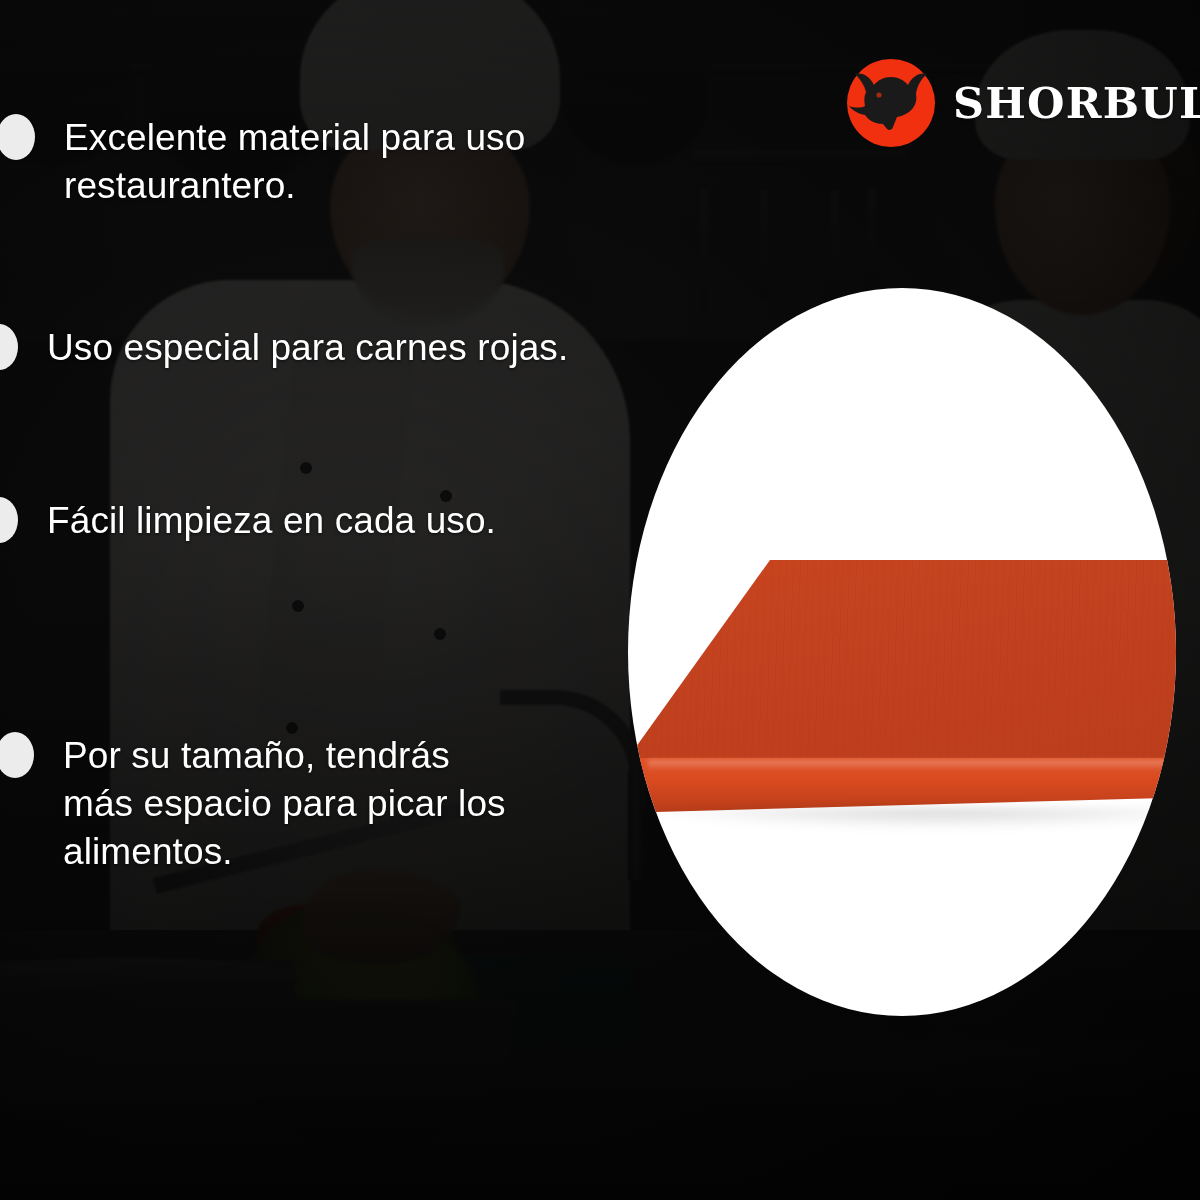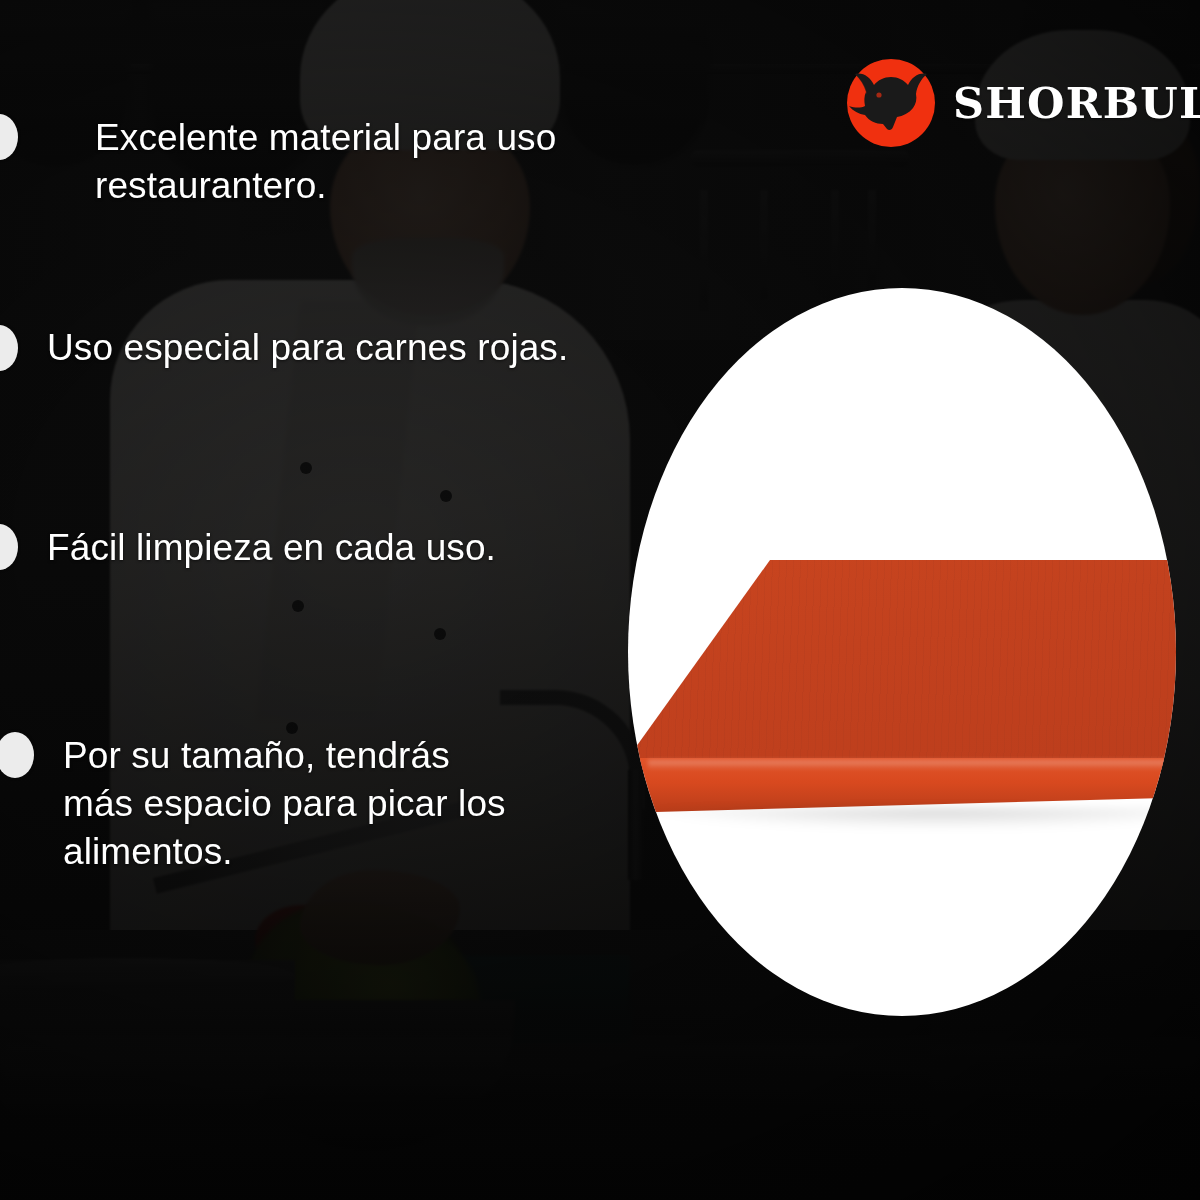--- a/index.html
+++ b/index.html
@@ -229,23 +229,23 @@
     margin-left:29px;
     color:#ffffff;
     font-size:37px;
     line-height:1.30;
     font-weight:400;
     letter-spacing:.1px;
     text-shadow:0 1px 3px rgba(0,0,0,.65);
     white-space:pre-line;
   }
 
-  .b1{ left:0; top:114px;gap:48px; }
-  .b2{ left:0; top:324px;align-items:center; }
-  .b3{ left:0; top:524px; }
+  .b1{ left:17px; top:114px; }
+  .b2{ left:0; top:324px; }
+  .b3{ left:0; top:497px; }
   .b4{ left:0; top:732px;margin-left:16px; }
 
   
   .oval{
     position:absolute;
     left:628px; top:288px;
     width:548px; height:728px;
     border-radius:50%;
     background:#ffffff;
     overflow:hidden;

